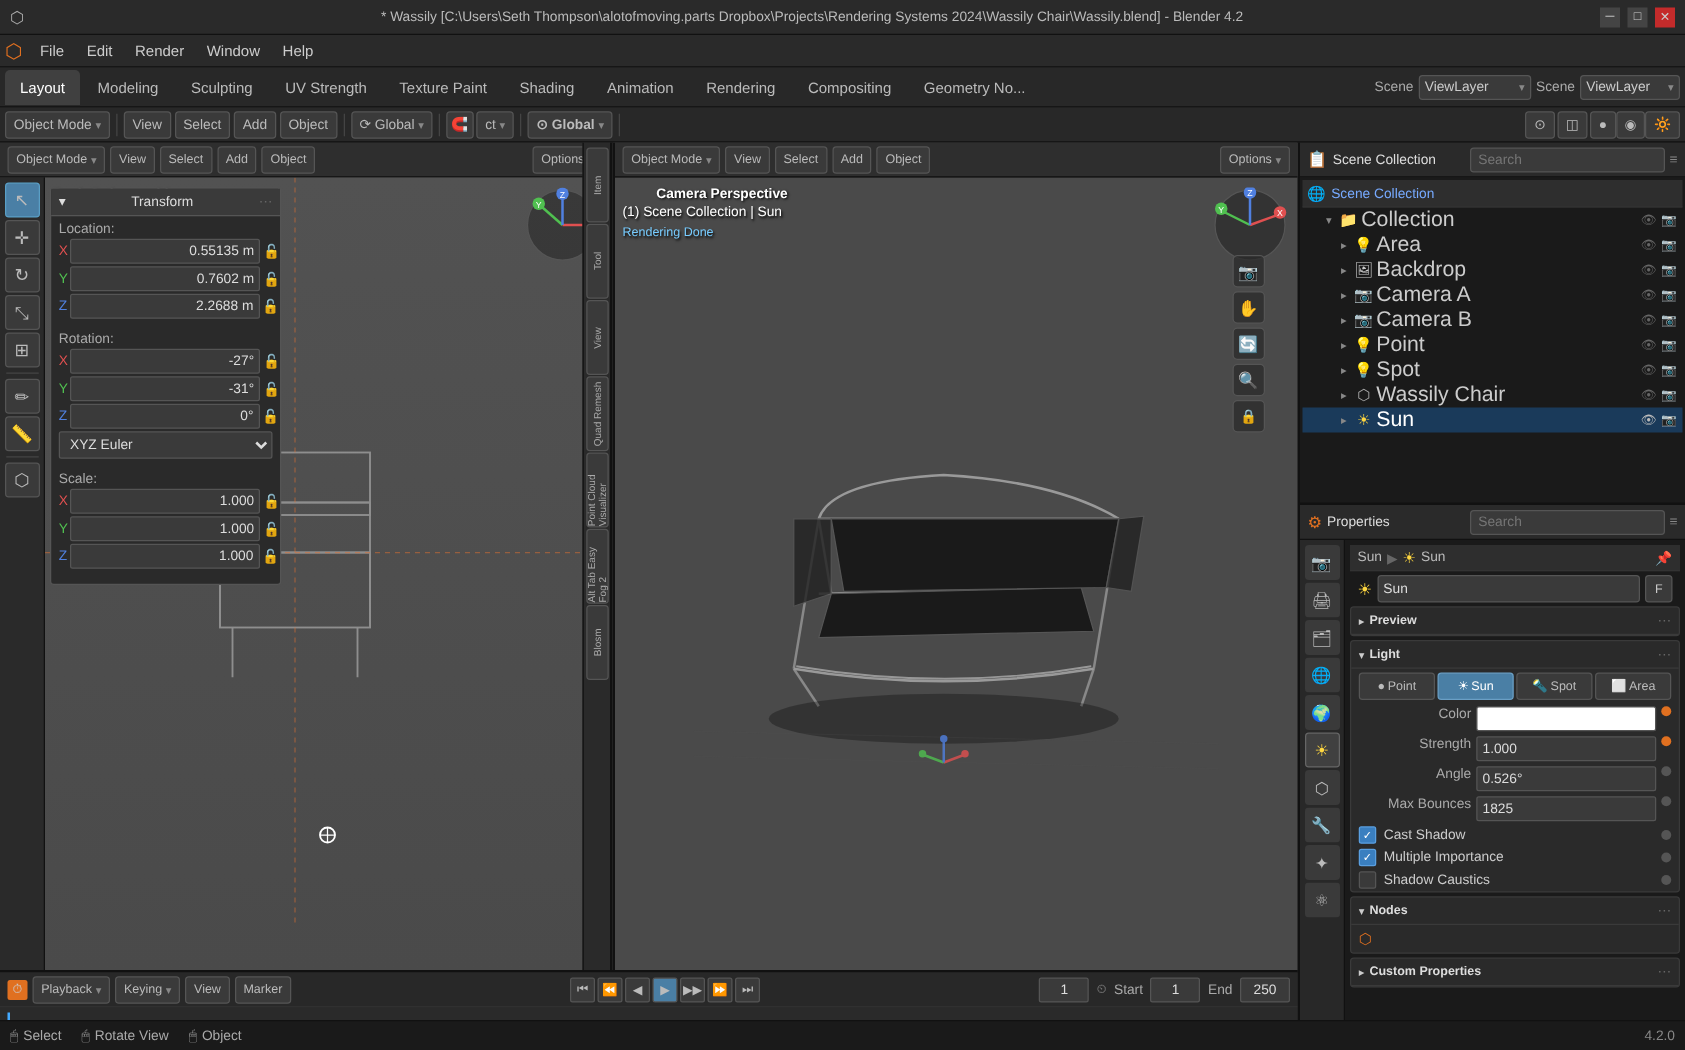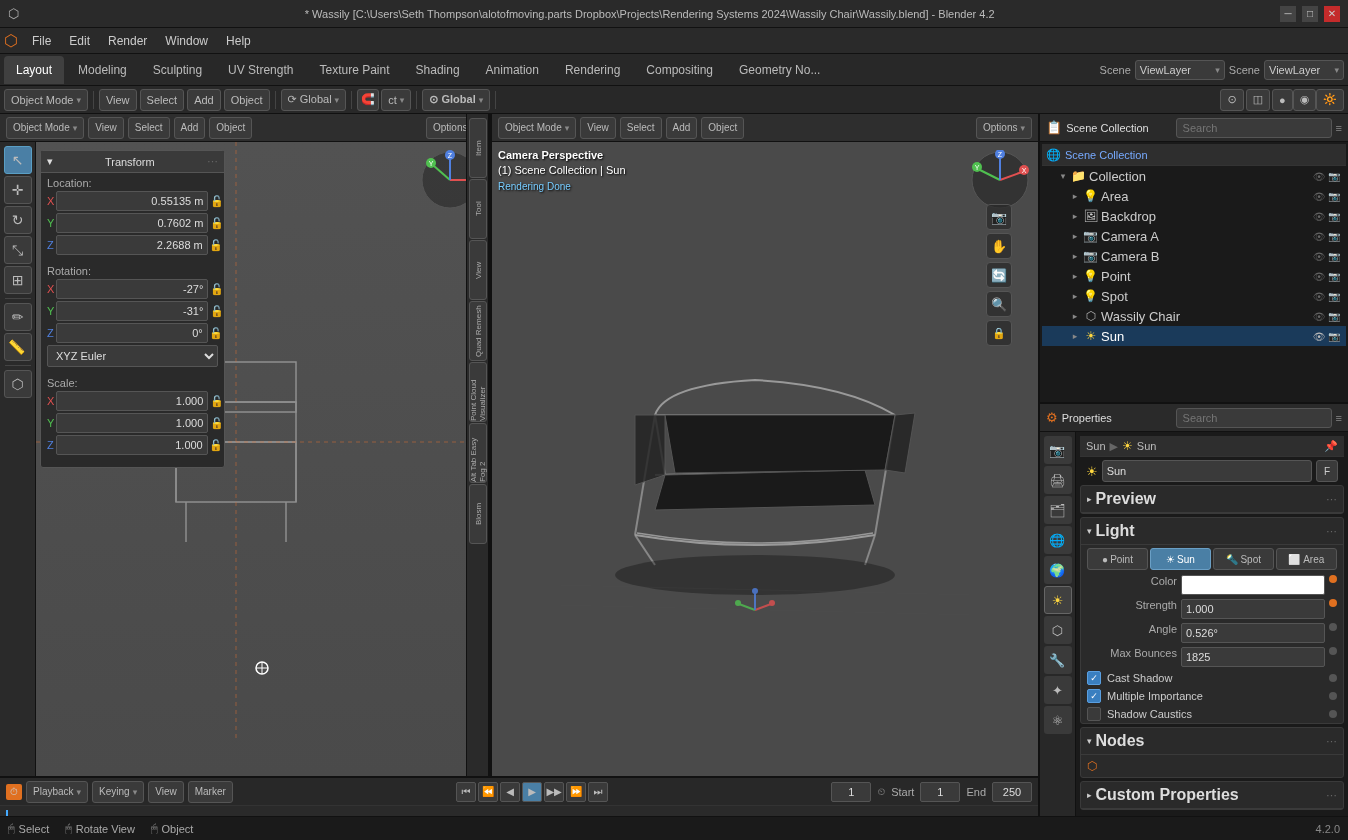--- a/index.html
+++ b/index.html
@@ -298,36 +298,36 @@
     }
     .outliner-row {
       display: flex; align-items: center; padding: 1px 4px; gap: 3px;
       height: 20px; cursor: pointer;
     }
     .outliner-row.selected { background: #2a4a6a; }
     .outliner-row.active { background: #1a3a5a; }
     .ol-indent { display: inline-block; }
     .ol-expand { width: 12px; height: 12px; display: flex; align-items: center; justify-content: center; color: #888; font-size: 9px; cursor: pointer; }
     .ol-icon { width: 14px; height: 14px; display: flex; align-items: center; justify-content: center; font-size: 12px; }
-    .ol-label { flex: 1; font-size: 13px; color: #ccc; }
+    .ol-label { flex: 1; font-size: 17px; color: #ccc; }
     .ol-actions { display: flex; gap: 2px; }
     .ol-action-btn { width: 14px; height: 14px; display: flex; align-items: center; justify-content: center; color: #666; font-size: 10px; }
 
     
     .prop-section {
       background: #2a2a2a;
       border: 1px solid #3a3a3a;
       border-radius: 3px;
       margin-bottom: 3px;
     }
     .prop-section-header {
       display: flex; align-items: center; padding: 4px 6px; gap: 4px;
       cursor: pointer; border-bottom: 1px solid #3a3a3a;
     }
-    .prop-section-title { font-size: 16px; color: #ddd; font-weight: bold; flex: 1; }
+    .prop-section-title { font-size: 10px; color: #ddd; font-weight: bold; flex: 1; }
     .prop-row { display: flex; align-items: flex-start; padding: 2px 6px; gap: 4px; }
     .prop-label { width: 90px; font-size: 11px; color: #aaa; text-align: right; }
     .prop-value {
       flex: 1; background: #3a3a3a; border: 1px solid #555;
       color: #ddd; font-size: 11px; height: 20px; padding: 0 4px;
       border-radius: 2px; display: flex; align-items: center;
     }
     .prop-dot { width: 8px; height: 8px; border-radius: 50%; background: #555; flex-shrink: 0; }
     .prop-dot.orange { background: #e07020; }
 
@@ -786,21 +786,21 @@
               </div>
             <div class="vp-btn">
                 <span style="font-size:10px;">Object</span>
               </div>
             <div style="margin-left:auto;" class="vp-btn dropdown">
                 <span style="font-size:10px;">Options</span>
               </div>
           </div>
 
           <div class="vp-overlay-text-cam" style="top:34px;">
-            <span style="font-weight:bold;">Camera Perspective</span><br>
+            <span style="font-weight:bold;margin-left:27px;">Camera Perspective</span><br>
             <span>(1) Scene Collection | Sun</span><br>
             <span style="font-size:10px;color:#7cf;">Rendering Done</span>
           </div>
 
           <svg style="position:absolute;top:36px;right:8px;width:60px;height:60px;" viewBox="0 0 60 60">
             <circle cx="30" cy="30" r="28" fill="rgba(0,0,0,0.3)" stroke="#555" stroke-width="1"></circle>
             <line x1="30" y1="30" x2="52" y2="22" stroke="#e05050" stroke-width="2"></line>
             <circle cx="54" cy="20" r="5" fill="#e05050"></circle>
             <text x="54" y="23" font-size="7" fill="white" text-anchor="middle">X</text>
             <line x1="30" y1="30" x2="10" y2="20" stroke="#50c050" stroke-width="2"></line>

